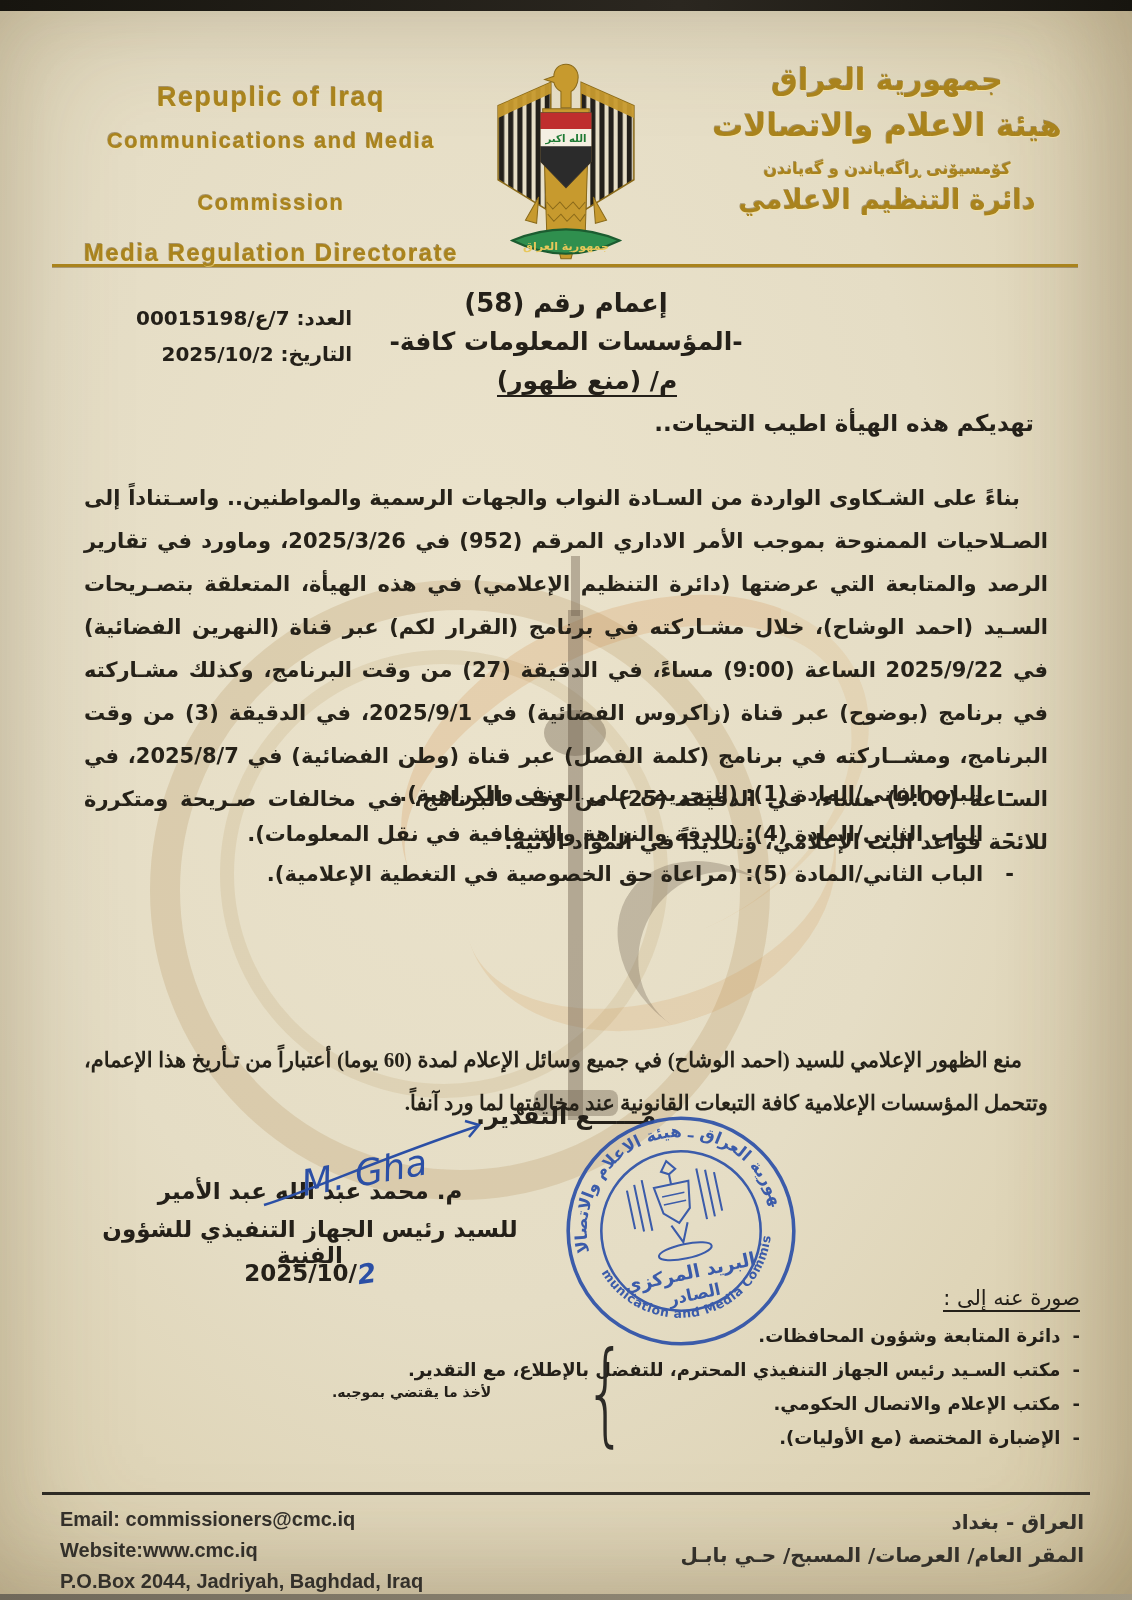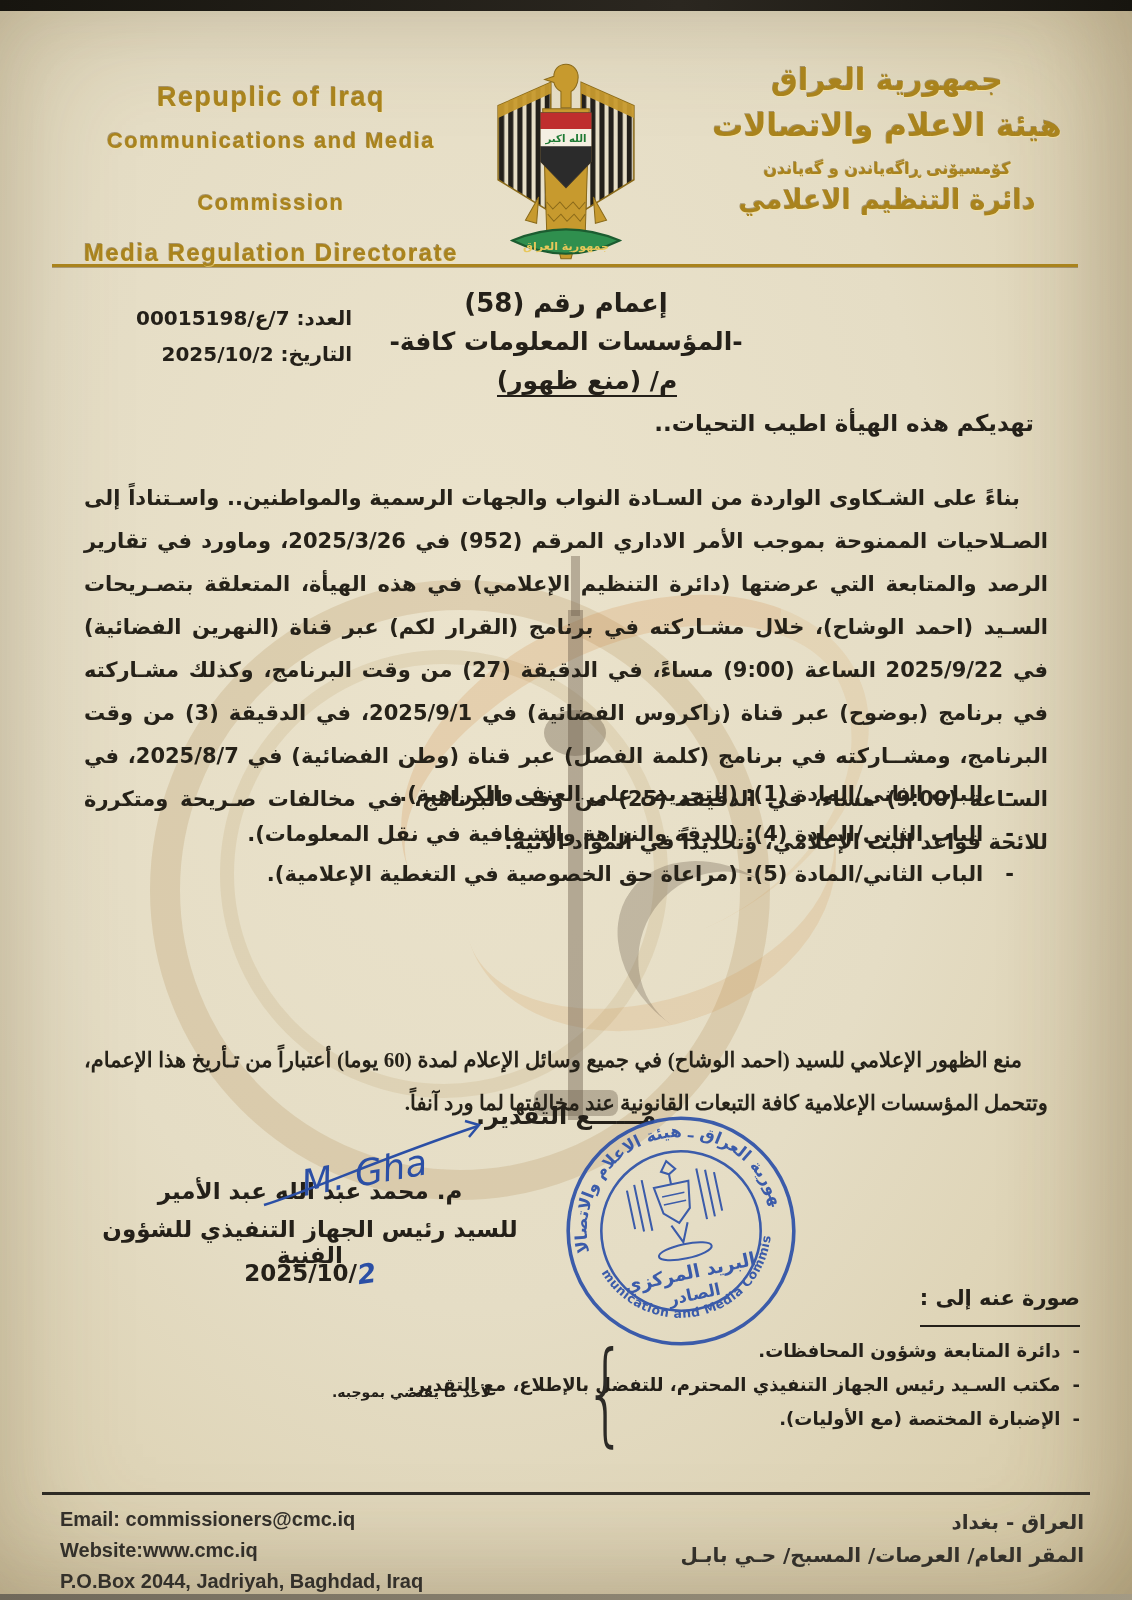--- a/index.html
+++ b/index.html
@@ -90,22 +90,22 @@
   .hand-digit{color:#2b4fa5;font-size:27px;display:inline-block;transform:rotate(-8deg) translateY(2px);
         font-style:italic;}
 
   
   .stamp{position:absolute;left:562px;top:1112px;width:238px;height:238px;z-index:2;
         transform:rotate(-12deg);opacity:.92;}
 
   
   .copies{position:absolute;right:52px;top:1286px;width:560px;direction:rtl;text-align:right;z-index:3;
         color:#242019;}
-  .copies-header{display:inline-block;font-size:21px;font-weight:bold;border-bottom:2px solid #242019;
-        padding-bottom:15px;margin-bottom:7px;}
+  .copies-header{display:inline-block;font-size:21px;font-weight:normal;border-bottom:2px solid #242019;
+        padding-bottom:0;margin-bottom:7px;}
   .copies .item{font-size:18px;font-weight:bold;line-height:34px;white-space:nowrap;}
   .copies .item::before{content:"-";margin-left:12px;}
   .brace{position:absolute;left:570px;top:1336px;z-index:3;font-size:112px;line-height:1;
         color:#2c2a26;transform:scaleX(.6);font-weight:200;font-family:"DejaVu Sans", sans-serif;}
   .brace-note{position:absolute;left:332px;top:1384px;width:240px;direction:rtl;text-align:left;z-index:3;
         font-size:14px;font-weight:bold;color:#242019;}
 
   
   .footer-rule{position:absolute;left:42px;top:1492px;width:1048px;height:3px;background:#2e2b24;z-index:2;}
   .footer-left{position:absolute;left:60px;top:1504px;z-index:2;font-family:"Liberation Sans", sans-serif;
@@ -233,20 +233,21 @@
       <ellipse cx="115" cy="135" rx="26" ry="7"></ellipse>
     </g>
     <text x="115" y="162" font-size="18" font-weight="bold" fill="#2d51a8" text-anchor="middle">البريد المركزي</text>
     <text x="115" y="183" font-size="16" font-weight="bold" fill="#2d51a8" text-anchor="middle">الصادر</text>
   </svg>
 
   <div class="copies">
     <div class="copies-header">صورة عنه إلى :</div>
     <div class="item">دائرة المتابعة وشؤون المحافظات.</div>
     <div class="item">مكتب السـيد رئيس الجهاز التنفيذي المحترم، للتفضل بالإطلاع، مع التقدير.</div>
+    <div class="item">مكتب الإعلام والاتصال الحكومي.</div>
     <div class="item">الإضبارة المختصة (مع الأوليات).</div>
   </div>
   <div class="brace">{</div>
   <div class="brace-note">لأخذ ما يقتضي بموجبه.</div>
 
   <div class="footer-rule"></div>
   <div class="footer-left">
     <div>Email: commissioners@cmc.iq</div>
     <div>Website:www.cmc.iq</div>
     <div>P.O.Box 2044, Jadriyah, Baghdad, Iraq</div>

